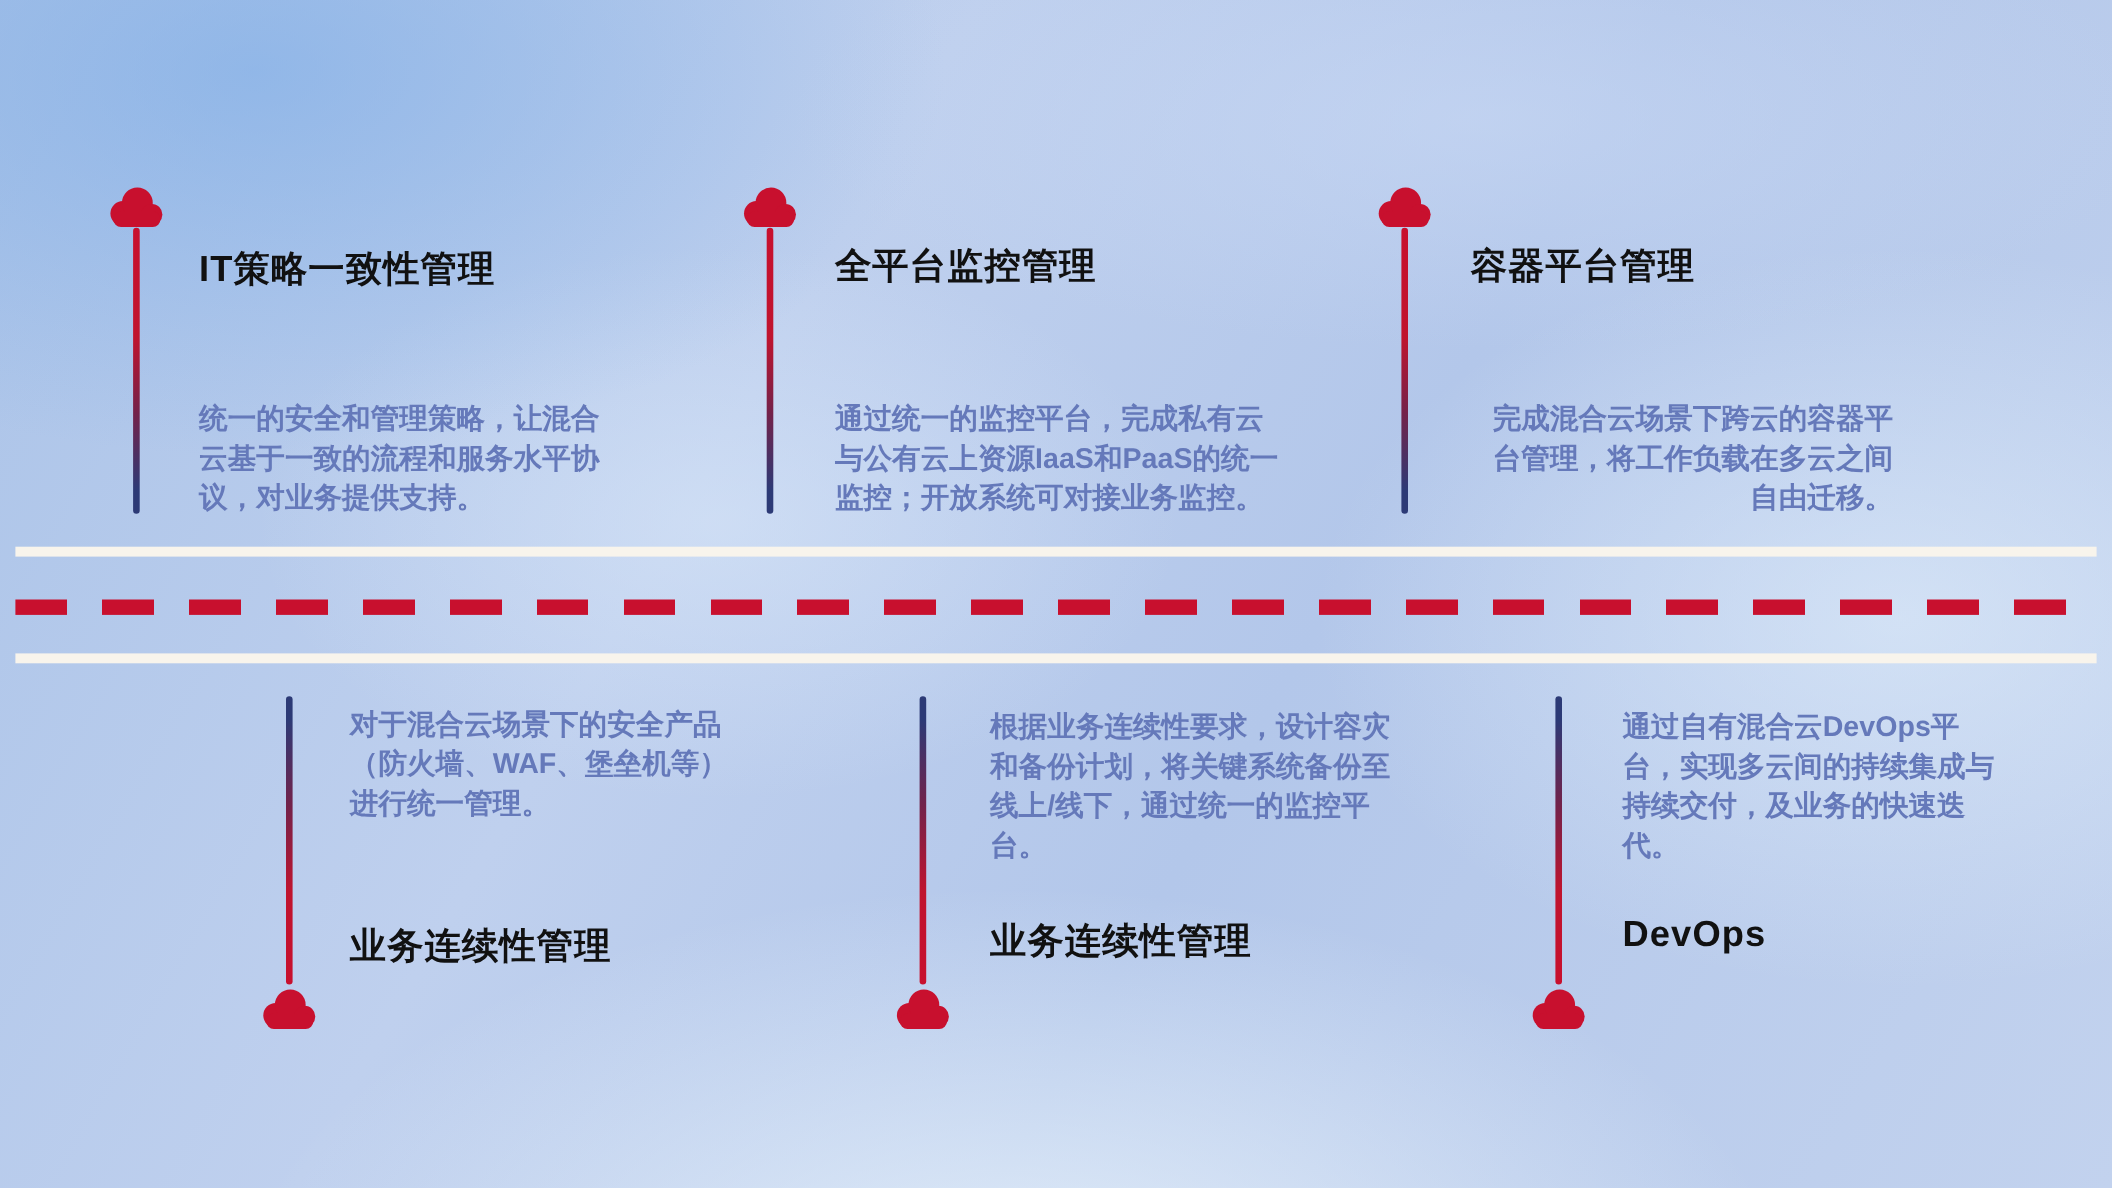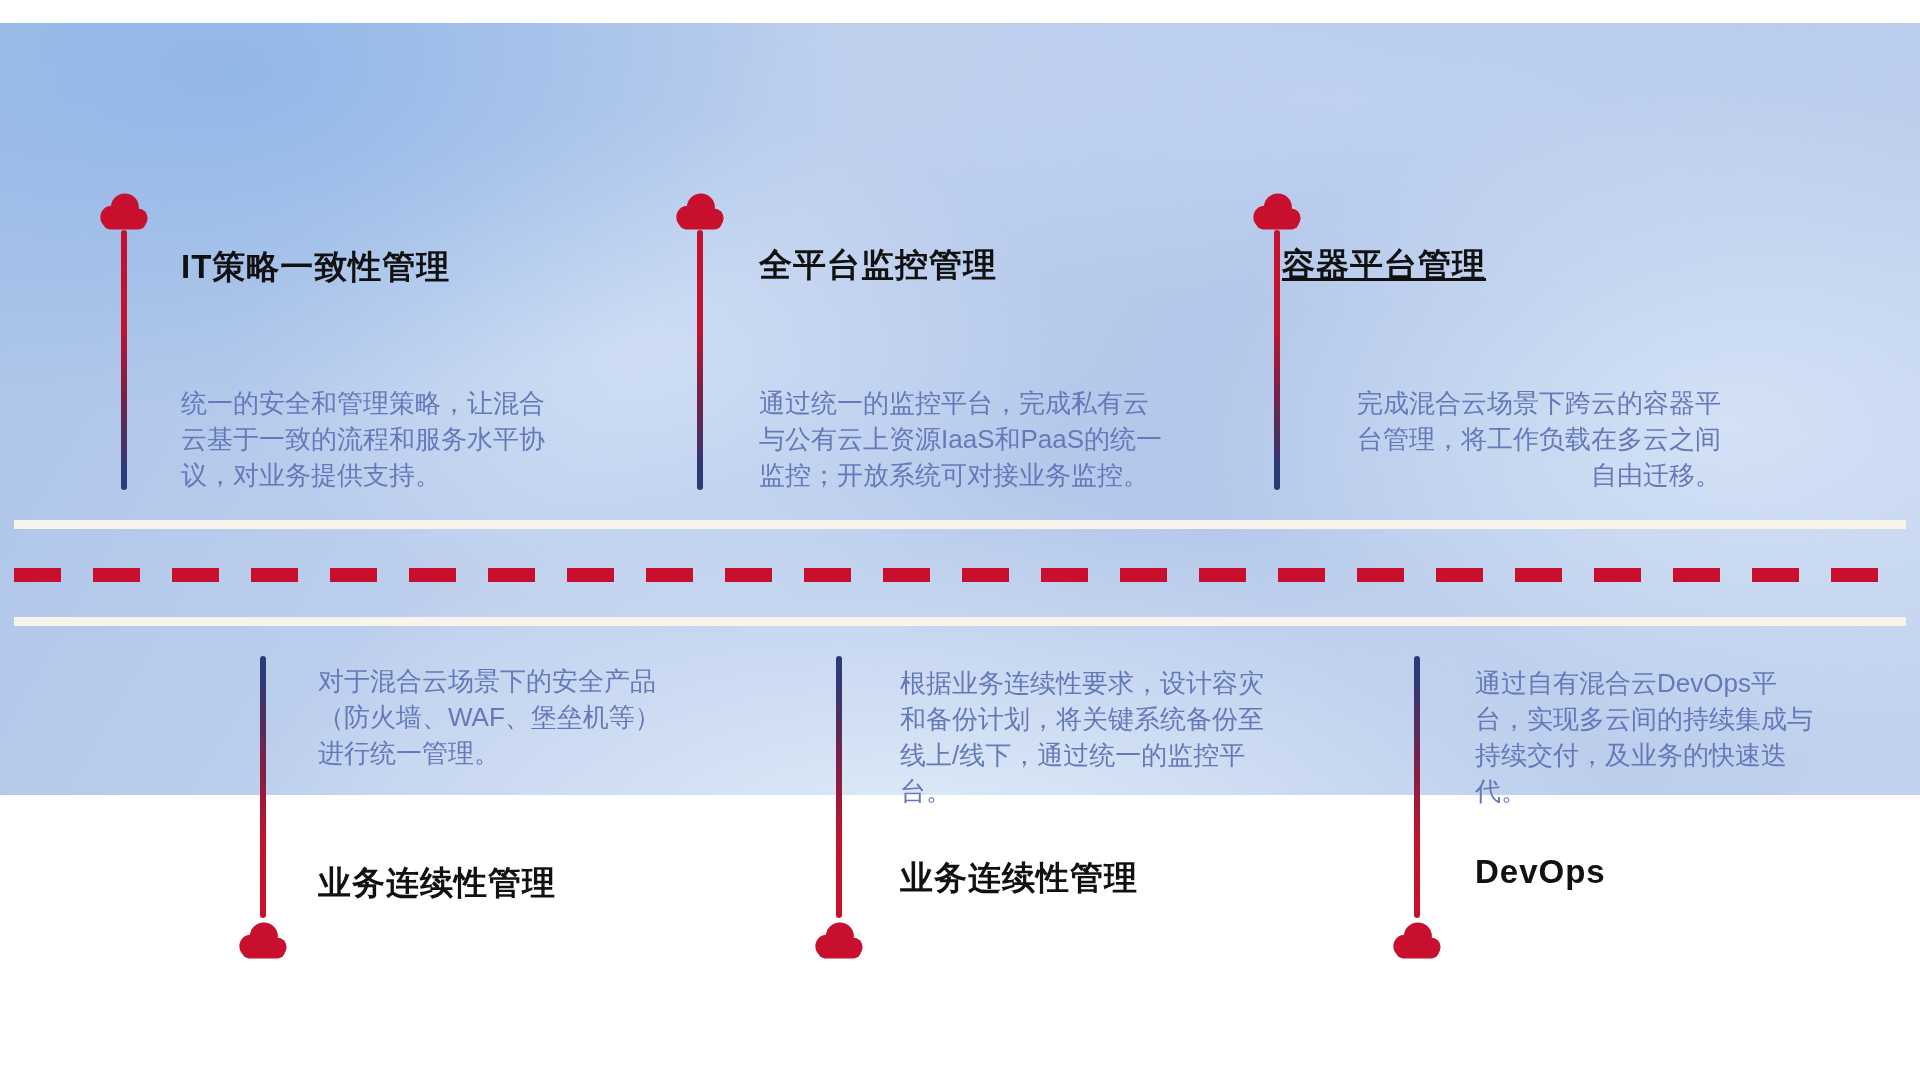--- a/index.html
+++ b/index.html
@@ -1,29 +1,28 @@
 <!DOCTYPE html>
 <html><head>
 <meta charset="utf-8">
 <style>
   * { margin: 0; padding: 0; box-sizing: border-box; }
   html, body { width: 1920px; height: 1080px; overflow: hidden; }
   body { font-family: "Liberation Sans", "DejaVu Sans", sans-serif; }
 
   .stage {
     position: relative;
-    width: 1920px; height: 772px;
+    width: 1920px; height: 1080px;
     background:
       radial-gradient(900px 500px at 12% 6%, rgba(120,170,230,0.55), transparent 70%),
       radial-gradient(1100px 620px at 48% 112%, rgba(238,247,253,0.85), transparent 65%),
       radial-gradient(820px 520px at 90% 52%, rgba(226,239,251,0.6), transparent 65%),
       radial-gradient(700px 420px at 34% 44%, rgba(218,232,249,0.55), transparent 60%),
       radial-gradient(900px 300px at 70% 10%, rgba(200,216,244,0.6), transparent 70%),
       linear-gradient(120deg, #aac3e8 0%, #bfd0ee 35%, #b3c7ea 60%, #c2d2ee 100%);
-    margin-top: 23px;
   }
 
   
   .road-line {
     position: absolute; left: 14px; right: 14px; height: 9px;
     background: #f8f4ec;
   }
   .road-top { top: 497px; }
   .road-bottom { top: 594px; }
   .road-dashes {
@@ -58,28 +57,28 @@
   .c-b3 { left: 1389px; top: 896px; }
 
   
   .title {
     position: absolute;
     font-size: 33px; font-weight: 700; color: #111111;
     letter-spacing: 1px; white-space: nowrap;
   }
   .t-t1 { left: 181px;  top: 222px; }
   .t-t2 { left: 759px;  top: 220px; font-family: Liberation Serif, serif; }
-  .t-t3 { left: 1282px; top: 220px; text-decoration: underline; }
+  .t-t3 { left: 1337px; top: 220px; }
   .t-b1 { left: 318px;  top: 838px; }
   .t-b2 { left: 900px;  top: 833px; }
   .t-b3 { left: 1475px; top: 830px; }
 
   .desc {
     position: absolute;
-    font-size: 26px; line-height: 36px; color: #6579ba; font-weight: 400;
+    font-size: 26px; line-height: 36px; color: #6579ba; font-weight: 700;
     text-align: left;
   }
   .d-t1 { left: 181px;  top: 362px; width: 382px; }
   .d-t2 { left: 759px;  top: 362px; width: 412px; }
   .d-t3 { left: 1337px; top: 362px; width: 384px; text-align: right; }
   .d-b1 { left: 318px;  top: 640px; width: 352px; }
   .d-b2 { left: 900px;  top: 642px; width: 384px; }
   .d-b3 { left: 1475px; top: 642px; width: 350px; }
 </style>
 </head>

